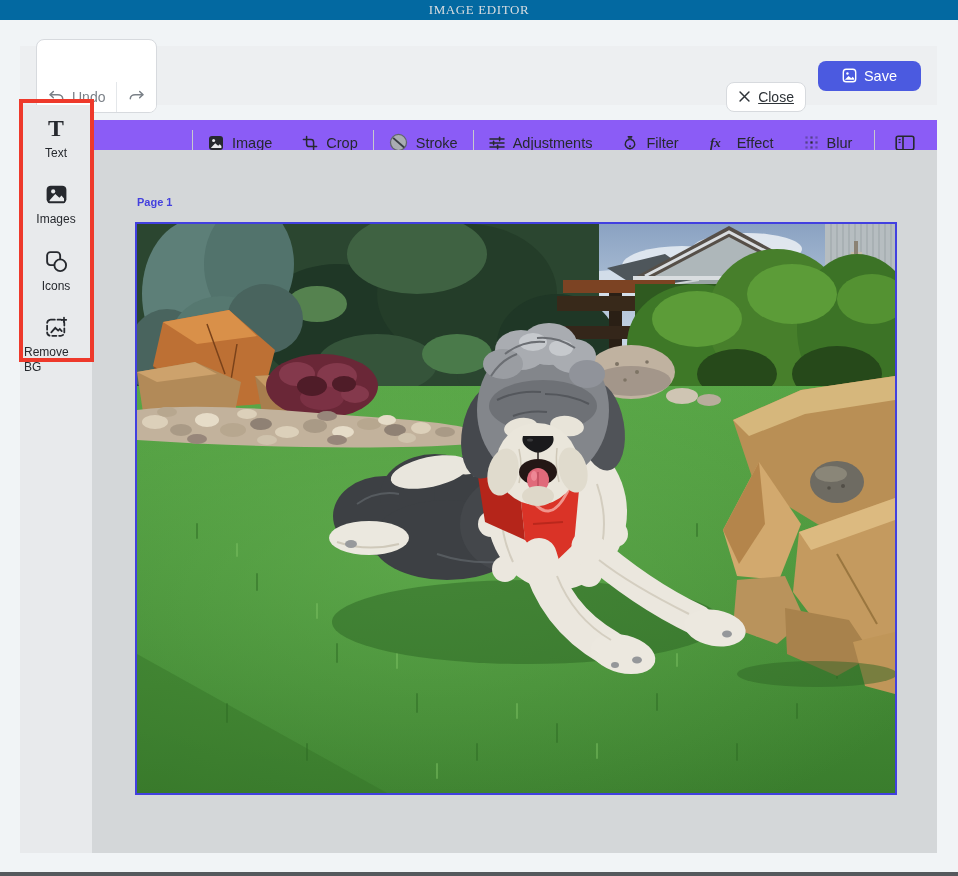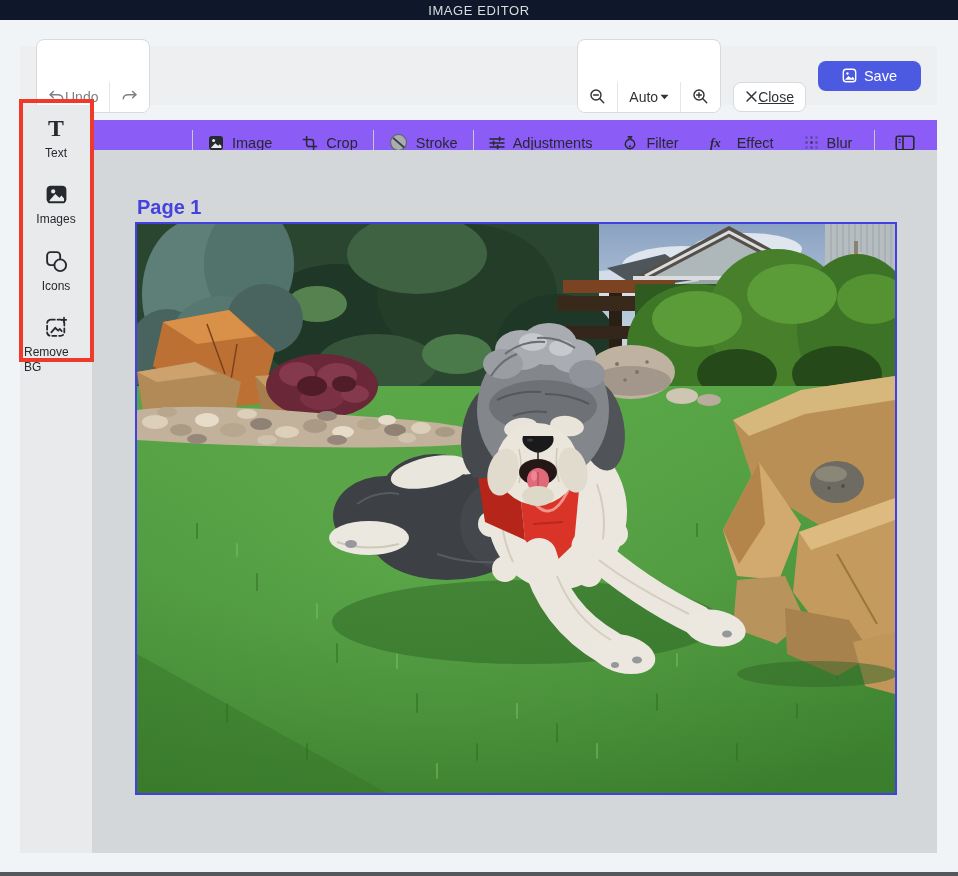--- a/index.html
+++ b/index.html
@@ -1,28 +1,28 @@
 <!DOCTYPE html>
 <html><head>
 <meta charset="utf-8">
 <style>
   * { margin:0; padding:0; box-sizing:border-box; }
   body { background:#c9cdd0; font-family:"Liberation Sans", sans-serif; }
   .screen { position:relative; width:958px; height:876px; background:#f1f4f6; overflow:hidden; }
 
   
-  .titlebar { position:absolute; left:0; top:0; width:958px; height:20px; background:#0f172a;
-    display:flex; align-items:center; justify-content:center; }
+  .titlebar { position:absolute; left:0; top:0; width:958px; height:20px; background:#0369a1;
+    display:flex; align-items:center; justify-content:center;font-family:Liberation Serif, serif; }
   .titlebar-text { color:#d9dde0; font-size:13px; letter-spacing:0.6px; font-weight:500; }
 
   
   .edit-toolbar { position:absolute; left:20px; top:46px; width:917px; height:59px; background:#edeff1;
     display:flex; align-items:center; padding:0 16px; }
   .btn-group { display:flex; background:#fff; border:1px solid #d7dade; border-radius:8px; overflow:hidden; }
-  .tb-btn { display:flex; align-items:center; padding:0 11px; height:30px; background:#fff;
+  .tb-btn { display:flex; align-items:center; gap:7px; padding:0 11px; height:30px; background:#fff;
     border:none; font-size:14px; color:#2e3338; cursor:pointer; font-family:inherit;margin-top:42px; }
   .btn-group .tb-btn + .tb-btn { border-left:1px solid #e4e7ea; }
   .muted { color:#7b8188; }
   .solo { border:1px solid #d7dade; border-radius:8px;text-decoration:underline; }
   .right-controls { margin-left:auto; display:flex; align-items:center; gap:12px; }
   .save-btn { display:flex; align-items:center; gap:7px; padding:0 24px; height:30px; border:none;
     border-radius:8px; background:#4b5ae0; color:#fff; font-size:14.5px; font-weight:500; cursor:pointer; font-family:inherit; }
   .caret { margin-left:2px; }
 
   
@@ -39,21 +39,21 @@
   .left-rail { position:absolute; left:20px; top:105px; width:72px; height:748px; background:#e8eaec;
     display:flex; flex-direction:column; align-items:center; padding-top:10px; gap:22px; }
   .rail-item { display:flex; flex-direction:column; align-items:center; gap:5px; width:64px;
     cursor:pointer; color:#26292e; }
   .rail-label { font-size:12px; text-align:left; line-height:1.2; color:#26292e; }
   .annotation-box { position:absolute; left:19px; top:99px; width:75px; height:263px;
     border:4px solid #ee392b; z-index:6; pointer-events:none; }
 
   
   .canvas-area { position:absolute; left:92px; top:150px; width:845px; height:703px; background:#d4d7d9; }
-  .page-label { position:absolute; left:45px; top:46px; color:#4441de; font-size:20px; font-weight:700; }
+  .page-label { position:absolute; left:45px; top:46px; color:#4441de; font-size:11px; font-weight:700; }
   .photo-frame { position:absolute; left:43px; top:72px; width:762px; height:573px;
     border:2px solid #4240e0; }
   .photo-frame svg { display:block; width:758px; height:569px; }
 
   .bottom-edge { position:absolute; left:0; bottom:0; width:958px; height:4px; background:#55595d; }
 
   .icon { flex:none; display:block; }
 </style>
 </head>
 <body>
@@ -77,43 +77,20 @@
         <svg class="icon" width="17" height="13" viewBox="0 0 18 14" fill="none" stroke="#7b8188" stroke-width="1.6" stroke-linecap="round" stroke-linejoin="round">
           <g transform="translate(18,0) scale(-1,1)">
               <path d="M5.6 1.6 L2.2 5 l3.4 3.4"></path>
               <path d="M2.2 5 h8.3 c2.9 0 5.2 1.8 5.2 4.5"></path>
             </g>
         </svg>
       </button>
     </div>
 
     <div class="right-controls">
-      <div class="btn-group">
-        <button class="tb-btn">
-          <svg class="icon" width="17" height="17" viewBox="0 0 18 18" fill="none" stroke="#2e3338" stroke-width="1.5" stroke-linecap="round">
-            <circle cx="7.4" cy="7.4" r="5.3"></circle>
-              <line x1="11.5" y1="11.5" x2="15.6" y2="15.6"></line>
-              <line x1="4.9" y1="7.4" x2="9.9" y2="7.4"></line>
-          </svg>
-        </button>
-        <button class="tb-btn">
-          <span>Auto</span>
-          <svg class="icon caret" width="9" height="6" viewBox="0 0 10 6" fill="#2e3338">
-              <path d="M0.5 0.5 H9.5 L5 5.5 Z"></path>
-            </svg>
-        </button>
-        <button class="tb-btn">
-          <svg class="icon" width="17" height="17" viewBox="0 0 18 18" fill="none" stroke="#2e3338" stroke-width="1.5" stroke-linecap="round">
-            <circle cx="7.4" cy="7.4" r="5.3"></circle>
-              <line x1="11.5" y1="11.5" x2="15.6" y2="15.6"></line>
-              <line x1="4.9" y1="7.4" x2="9.9" y2="7.4"></line>
-              <line x1="7.4" y1="4.9" x2="7.4" y2="9.9"></line>
-          </svg>
-        </button>
-      </div>
 
       <button class="tb-btn solo">
         <svg class="icon" width="13" height="13" viewBox="0 0 14 14" stroke="#2e3338" stroke-width="1.6" stroke-linecap="round">
           <path d="M2.2 2.2 L11.8 11.8 M11.8 2.2 L2.2 11.8"></path>
         </svg>
         <span>Close</span>
       </button>
 
       <button class="save-btn">
         <svg class="icon" width="15" height="15" viewBox="0 0 16 16">

